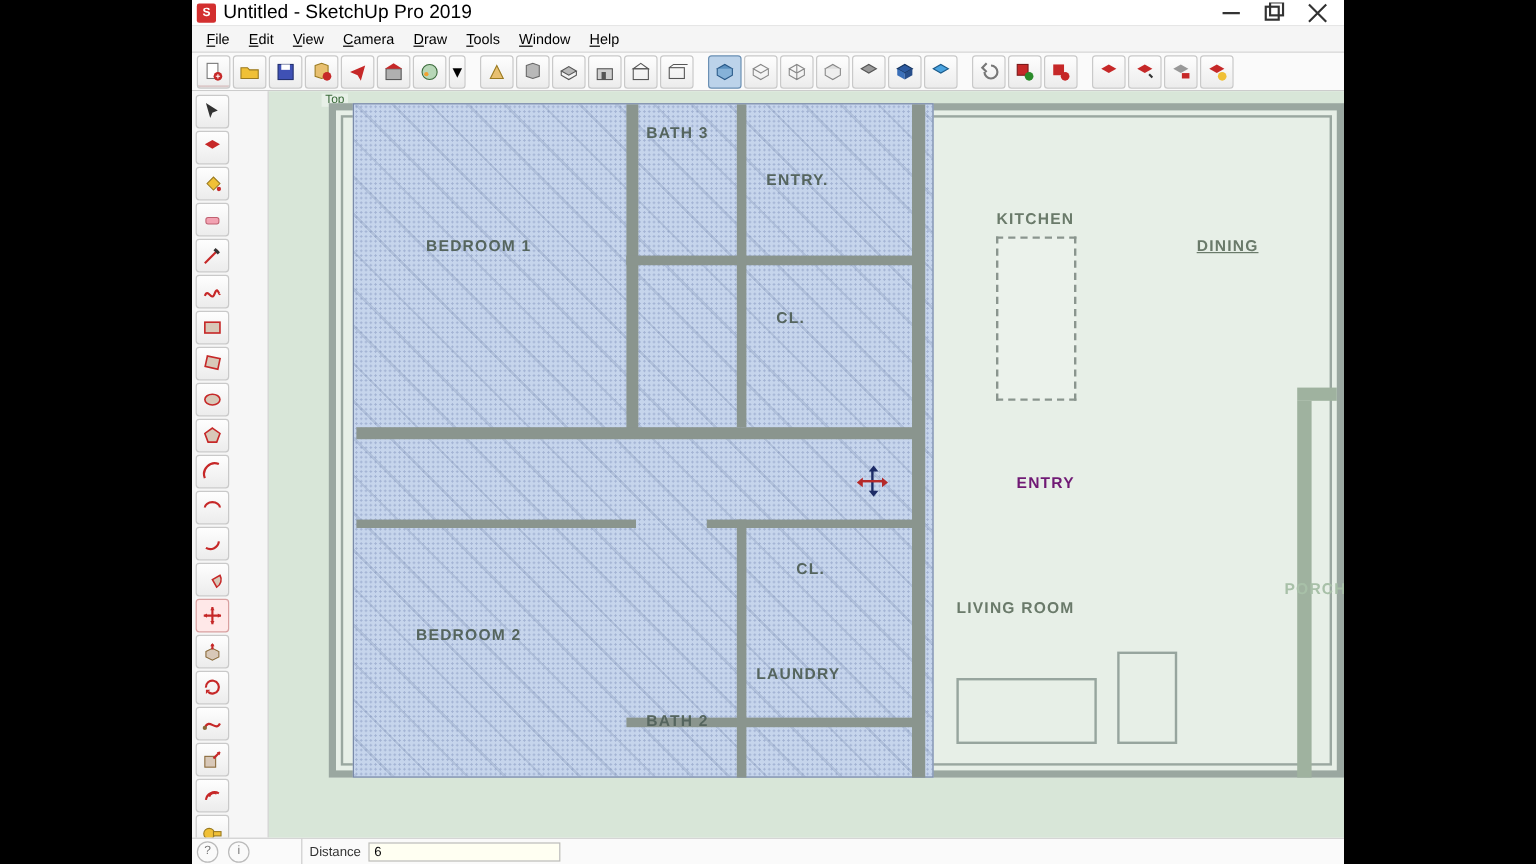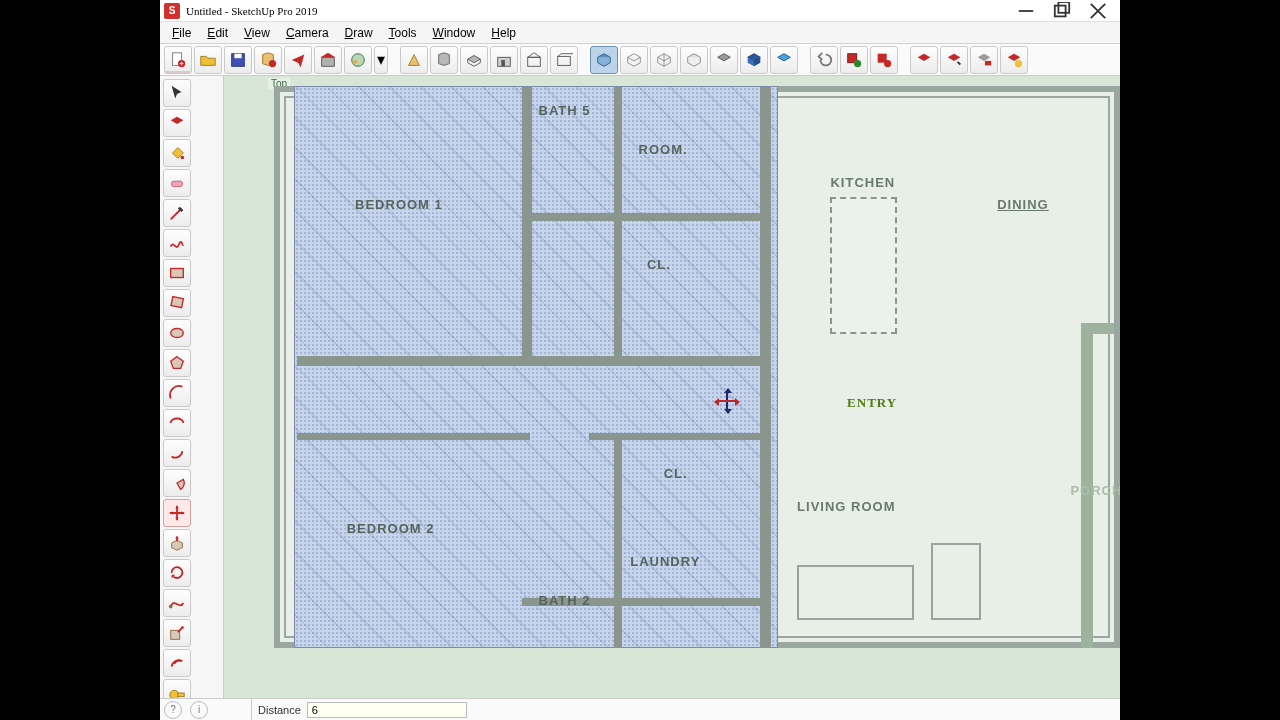--- a/index.html
+++ b/index.html
@@ -1,20 +1,20 @@
 <!DOCTYPE html>
 <html><head>
 <meta charset="utf-8">
 <style>
 * { margin: 0; padding: 0; box-sizing: border-box; font-family: "Segoe UI", Tahoma, sans-serif; }
 html, body { width: 1280px; height: 720px; overflow: hidden; background: #000; }
 .app-window { position: absolute; left: 160px; top: 0; width: 960px; height: 720px; background: #fff; display: flex; flex-direction: column; }
 .titlebar { height: 22px; background: #fff; display: flex; align-items: center; padding: 0 4px; border-bottom: 1px solid #e0e0e0; }
 .titlebar .app-icon { width: 16px; height: 16px; background: #d32f2f; border-radius: 2px; margin-right: 6px; display:inline-flex; align-items:center; justify-content:center; color:#fff; font-size:10px; font-weight:bold;}
-.titlebar .title { font-size: 11px; color: #000; font-family: Liberation Serif, serif; }
+.titlebar .title { font-size: 16px; color: #000; }
 .titlebar .spacer { flex: 1; }
 .titlebar .win-btn { width: 36px; height: 22px; display: inline-flex; align-items:center; justify-content:center; font-size: 12px; color:#333; cursor:pointer; }
 .menubar { height: 22px; background: #f5f5f5; display: flex; align-items: center; padding: 0 4px; font-size: 12px; border-bottom: 1px solid #d0d0d0; }
 .menubar .menu-item { padding: 2px 8px; cursor: pointer; }
 .menubar .menu-item .ul { text-decoration: underline; }
 .toolbar-row { height: 32px; background: #fafafa; border-bottom: 1px solid #ccc; display: flex; align-items: center; padding: 0 4px; gap: 2px; }
 .tool-btn { width: 28px; height: 28px; border: 1px solid #c9c9c9; border-radius: 3px; background: linear-gradient(#fefefe,#ececec); display:inline-flex; align-items:center; justify-content:center; cursor:pointer; font-size:16px; }
 .tool-btn.accent { box-shadow: inset 0 -6px 0 -4px rgba(128,0,0,.15);}
 .tool-btn.active-blue { background:#bcd3ea; border-color:#6b90b4; }
 .tool-sep { width: 8px; height: 28px; }
@@ -400,31 +400,31 @@
           <div class="wall" style="left:2%; top:48%; width:56%; height:1.8%;"></div>
           <div class="wall" style="left:2%; top:62%; width:28%; height:1.2%;"></div>
           <div class="wall" style="left:37%; top:62%; width:21%; height:1.2%;"></div>
           <div class="wall" style="left:40%; top:62%; width:1%; height:39%;"></div>
           <div class="wall" style="left:29%; top:92%; width:29%; height:1.5%;"></div>
           <div class="wall" style="left:57.5%; top:-1%; width:1.4%; height:102%;"></div>
 
           <div class="wall" style="left:96%; top:42%; width:4%; height:2%; background:#9fb29f;"></div>
           <div class="wall" style="left:96%; top:44%; width:1.5%; height:57%; background:#9fb29f;"></div>
 
-          <div class="room-label" style="left:31%; top:2%;">BATH 5</div>
-          <div class="room-label" style="left:43%; top:9%;">ROOM.</div>
+          <div class="room-label" style="left:31%; top:2%;">BATH 3</div>
+          <div class="room-label" style="left:43%; top:9%;">ENTRY.</div>
           <div class="room-label" style="left:9%;  top:19%;">BEDROOM 1</div>
           <div class="room-label" style="left:44%; top:30%;">CL.</div>
           <div class="room-label" style="left:8%;  top:78%;">BEDROOM 2</div>
           <div class="room-label" style="left:46%; top:68%;">CL.</div>
           <div class="room-label" style="left:42%; top:84%;">LAUNDRY</div>
           <div class="room-label" style="left:31%; top:91%;">BATH 2</div>
           <div class="room-label" style="left:66%; top:15%; color:#6a7a6a;">KITCHEN</div>
           <div class="room-label" style="left:86%; top:19%; color:#6a7a6a;text-decoration:underline;">DINING</div>
-          <div class="room-label" style="left:68%; top:55%; color:#4d7c0f;font-family:Liberation Serif, serif;">ENTRY</div>
+          <div class="room-label" style="left:68%; top:55%; color:#701a75;">ENTRY</div>
           <div class="room-label" style="left:62%; top:74%; color:#6a7a6a;">LIVING ROOM</div>
           <div class="room-label" style="right:-1%; top:71%; color:#a8c0a8;">PORCH</div>
 
           <div class="kitchen-island" style="left:66%; top:19%; width:8%; height:25%;"></div>
           <div class="sofa" style="left:62%; top:86%; width:14%; height:10%;"></div>
           <div class="sofa" style="left:78%; top:82%; width:6%; height:14%;"></div>
 
           <div class="cursor-move" style="left:52.5%; top:54.5%;">
             <span class="h1"></span>
               <span class="h2"></span>

